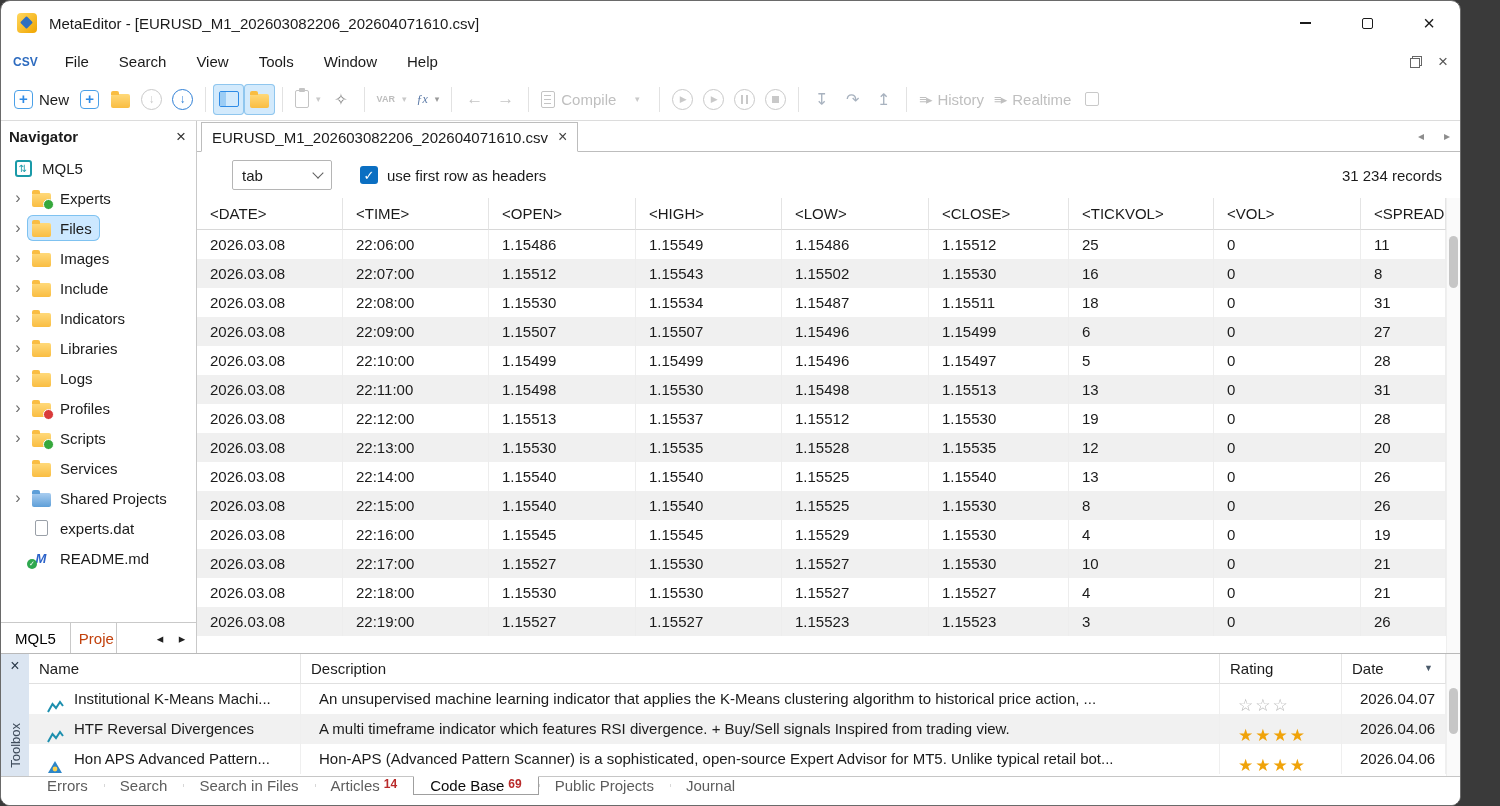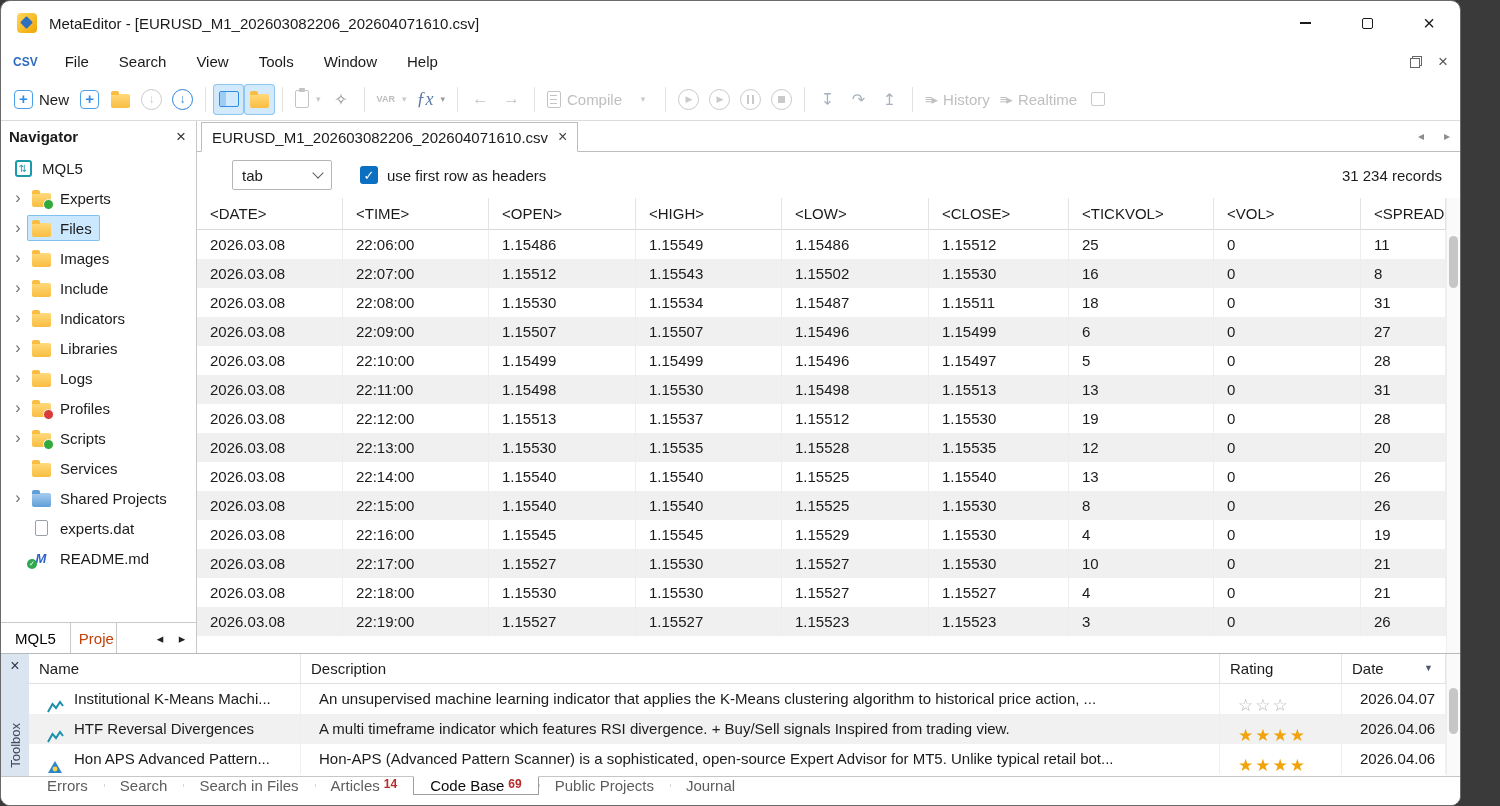--- a/index.html
+++ b/index.html
@@ -47,21 +47,21 @@
   .ic-folder.blue{background:linear-gradient(#a9cdf0,#5e9fd8);}
   .ic-folder.blue::before{background:#5e9fd8;}
   .circ{width:21px;height:21px;border:1.6px solid #c9c9c9;border-radius:50%;display:flex;align-items:center;justify-content:center;font-size:12px;color:#c9c9c9;flex:none;}
   .circ.blue{border-color:#2f7fd6;color:#2f7fd6;}
   .ic-panes{width:20px;height:16px;border:1.5px solid #2e8be6;border-radius:2px;position:relative;flex:none;}
   .ic-panes::before{content:"";position:absolute;left:0;top:0;bottom:0;width:6px;background:#9ccdf5;}
   .ic-paste{width:14px;height:18px;border:1.5px solid #c4c4c4;border-radius:2px;position:relative;flex:none;}
   .ic-paste::before{content:"";position:absolute;top:-3px;left:3px;width:6px;height:4px;background:#c4c4c4;border-radius:1px;}
   .ic-sparkle{color:#8a8a8a;font-size:16px;}
   .ic-var{font-size:9px;font-weight:bold;color:#bdbdbd;letter-spacing:0;}
-  .ic-fx{font-size:18px;color:#5b79a6;font-family:"Liberation Serif",serif;font-style:italic;}
+  .ic-fx{font-size:12px;color:#5b79a6;font-family:"Liberation Serif",serif;font-style:italic;}
   .nav-arrow-glyph{font-size:17px;color:#c5c5c5;}
   .ic-compile{width:14px;height:17px;border:1.5px solid #c4c4c4;border-radius:2px;position:relative;flex:none;}
   .ic-compile::before{content:"";position:absolute;left:2px;top:3px;width:7px;height:1.5px;background:#c4c4c4;box-shadow:0 4px 0 #c4c4c4,0 8px 0 #c4c4c4;}
   .play-glyph{font-size:9px;color:#c9c9c9;margin-left:1px;}
   .pause-bars{width:7px;height:9px;border-left:2px solid #c9c9c9;border-right:2px solid #c9c9c9;}
   .stop-sq{width:7px;height:7px;background:#c9c9c9;}
   .step-glyph{font-size:16px;color:#a8b2bf;}
   .ic-hist{font-size:13px;color:#c0c0c0;letter-spacing:-1px;}
   .ic-sq{width:14px;height:14px;border:1.5px solid #c9c9c9;border-radius:2px;flex:none;}
 
@@ -71,21 +71,21 @@
   
   .navigator{width:196px;border-right:1px solid #c9c9c9;display:flex;flex-direction:column;flex:none;background:#fff;}
   .nav-header{height:30px;display:flex;align-items:center;padding:0 10px 0 8px;flex:none;}
   .nav-title{font-size:15px;font-weight:bold;color:#1b1b1b;}
   .nav-x{margin-left:auto;font-size:17px;color:#333;line-height:1;}
   .nav-tree{flex:1;overflow:hidden;padding-top:2px;}
   .tree-item{height:30px;display:flex;align-items:center;padding-left:8px;font-size:15px;color:#1b1b1b;}
   .tree-item .chev{width:18px;text-align:center;color:#6e6e6e;font-size:16px;flex:none;}
   .tree-item.lvl0 .chev{width:0;}
   .item-body{display:flex;align-items:center;gap:8px;height:26px;padding:0 8px 0 3px;border-radius:2px;min-width:0;}
-  .tree-item.selected .item-body{background:#cce8ff;box-shadow:0 0 0 1px #7fc2f0 inset;}
+  .tree-item.selected .item-body{background:#cce8ff;box-shadow:0 0 0 1px #7fc2f0 inset;border-radius:6px;}
   .tree-label{white-space:nowrap;}
   .tree-icon-box{width:22px;display:flex;justify-content:center;flex:none;}
   .ic-mql5{width:17px;height:17px;border:2px solid #1a9aa8;border-radius:3px;color:#1a9aa8;font-size:10px;display:flex;align-items:center;justify-content:center;}
   .ic-file{width:13px;height:16px;border:1.5px solid #9aa0a8;border-radius:2px;background:#fff;}
   .ic-mqfile{width:18px;height:16px;position:relative;color:#2b62c9;font-weight:bold;font-style:italic;font-size:13px;display:flex;align-items:center;justify-content:center;}
   .ic-mqfile::after{content:"✓";position:absolute;left:-5px;bottom:-3px;width:10px;height:10px;border-radius:50%;background:#2fa84f;color:#fff;font-size:7px;line-height:10px;text-align:center;font-style:normal;font-weight:normal;}
   .nav-tabs{height:31px;border-top:1px solid #c9c9c9;display:flex;align-items:stretch;flex:none;}
   .ntab-wrap{display:flex;align-items:stretch;min-width:0;}
   .ntab{display:flex;align-items:center;padding:0 14px;font-size:15px;color:#c2410c;white-space:nowrap;}
   .ntab.active{color:#000;border-right:1px solid #c9c9c9;}

